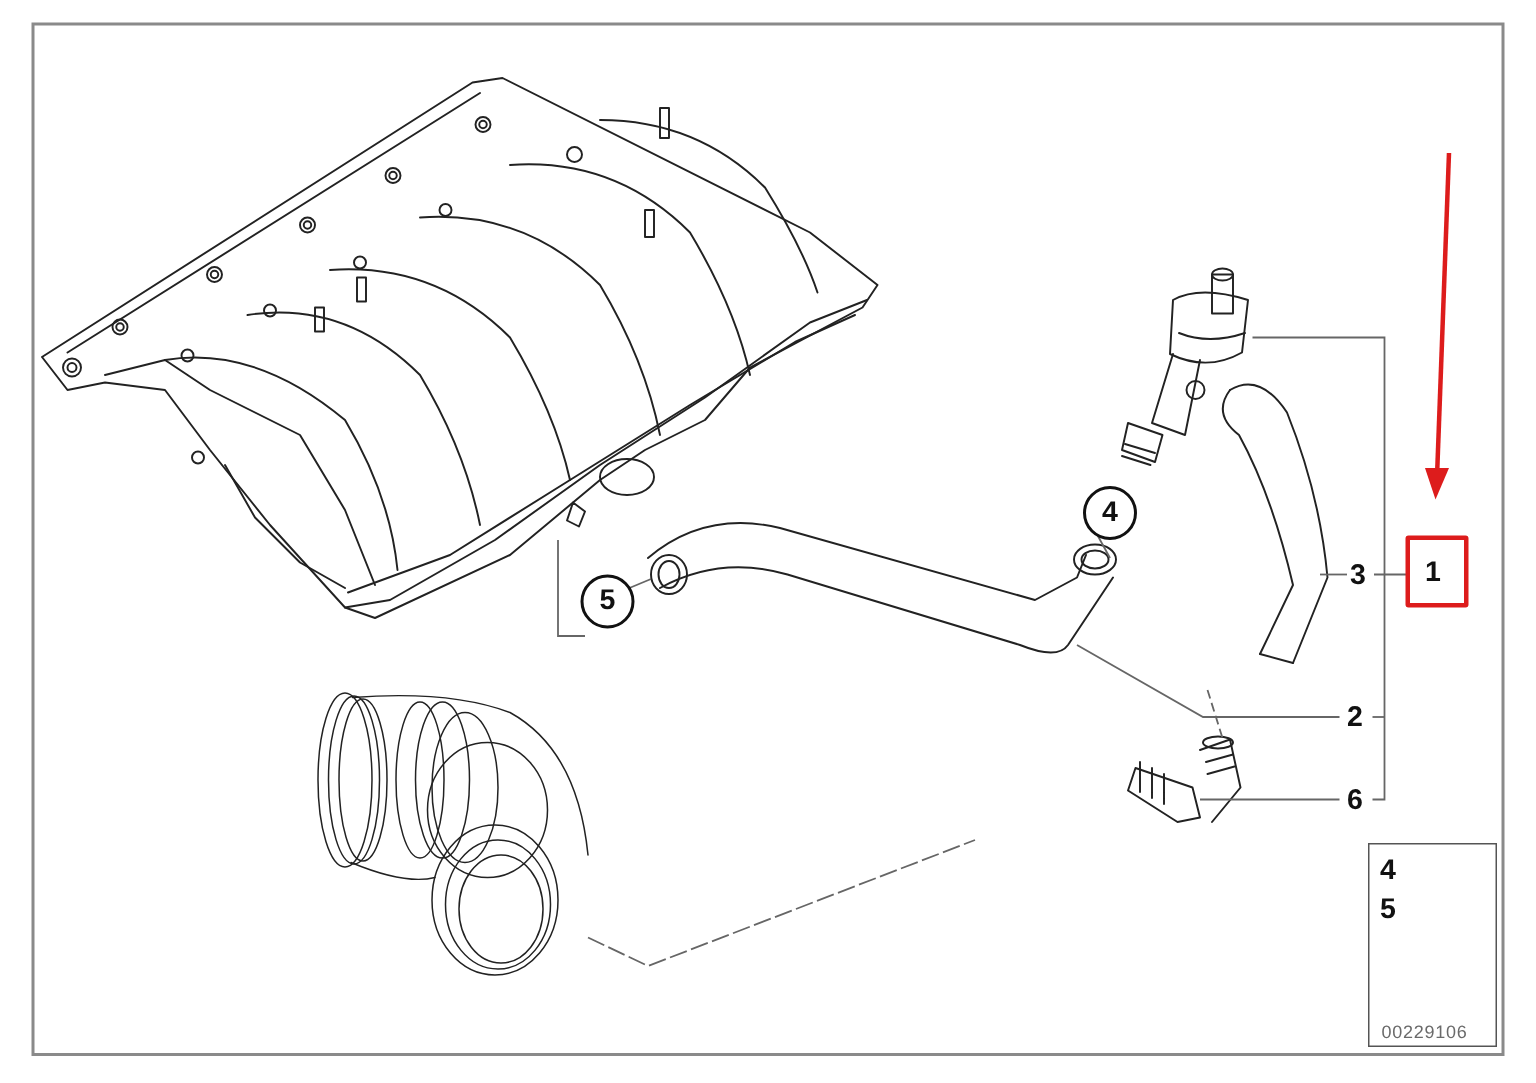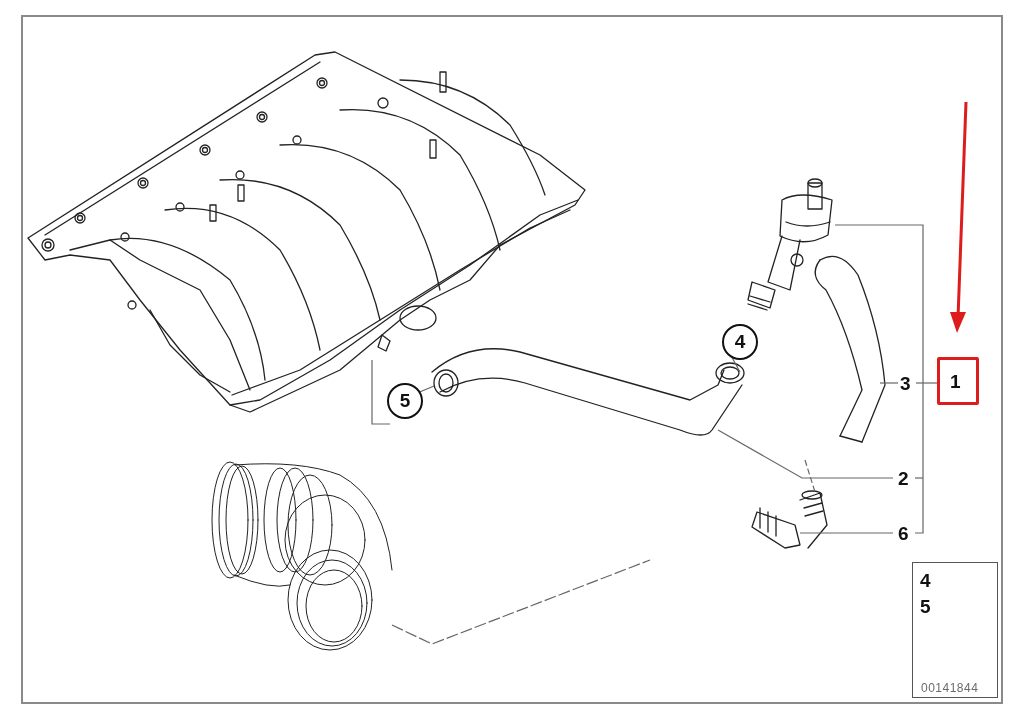--- a/index.html
+++ b/index.html
@@ -156,13 +156,13 @@
 <span class="callout-text" style="left:900px; top:374px;">3</span>
 <span class="callout-text" style="left:898px; top:469px;">2</span>
 <span class="callout-text" style="left:898px; top:524px;">6</span>
 
 <div class="highlight-box" style="left:937px; top:357px; width:42px; height:48px;"></div>
 <span class="callout-text" style="left:950px; top:372px;">1</span>
 
 <div class="legend-box" style="left:912px; top:562px; width:86px; height:136px;"></div>
 <span class="legend-num" style="left:920px; top:570px;">4</span>
 <span class="legend-num" style="left:920px; top:596px;">5</span>
-<span class="catalog-no" style="left:921px; top:681px;">00141844</span>
+<span class="catalog-no" style="left:921px; top:681px;">00229106</span>
 
 </body></html>

